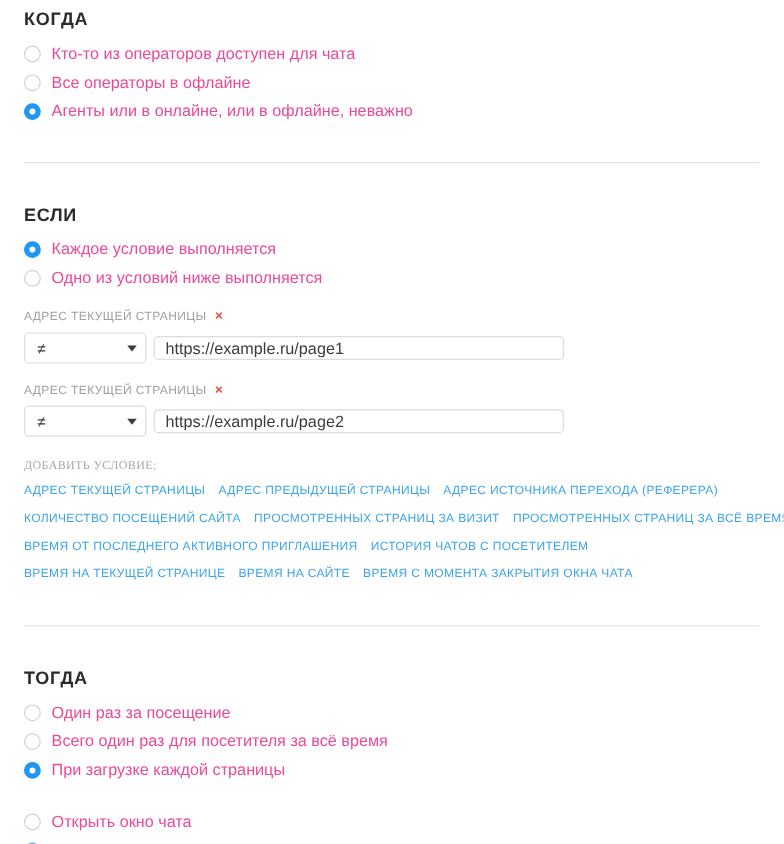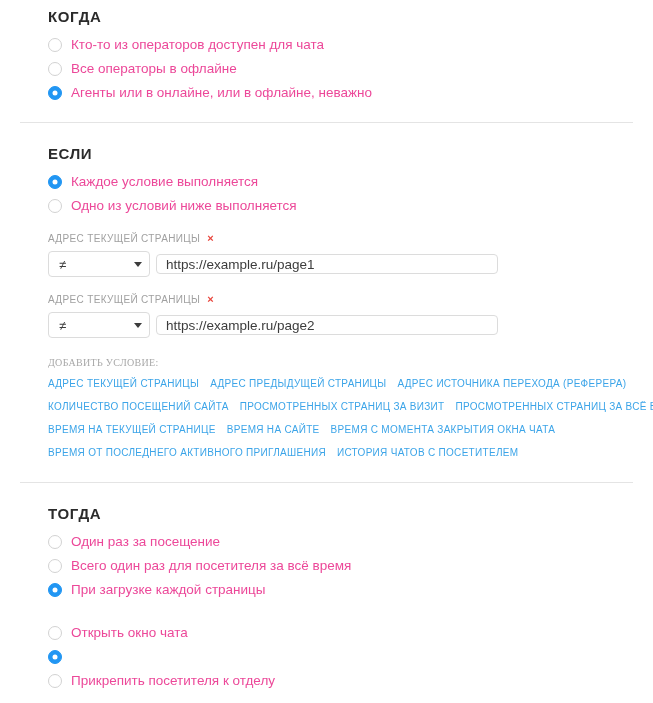--- a/index.html
+++ b/index.html
@@ -14,22 +14,21 @@
     color: #333333;
     overflow: hidden;
   }
   .page {
     position: relative;
     width: 653px;
     height: 703px;
     box-sizing: border-box;
   }
   .section {
-    padding: 0 20px;
-    margin-left: 28px;
+    padding: 13px 20px;
   }
   .section-title {
     font-size: 15px;
     font-weight: bold;
     color: #2b2b2b;
     letter-spacing: 0.6px;
     margin: 0;
     padding: 0;
   }
   .divider {
@@ -231,22 +230,22 @@
             </div>
             <input class="cond-input" type="text" value="https://example.ru/page2" style="">
           </div>
         </div>
       </div>
     <div style="height:14px"></div>
     <div class="add-cond">
       <span class="add-cond-prefix">ДОБАВИТЬ УСЛОВИЕ:</span>
       <span id="add-links-1"><a class="add-link">АДРЕС ТЕКУЩЕЙ СТРАНИЦЫ</a><a class="add-link">АДРЕС ПРЕДЫДУЩЕЙ СТРАНИЦЫ</a><a class="add-link">АДРЕС ИСТОЧНИКА ПЕРЕХОДА (РЕФЕРЕРА)</a></span>
       <div class="add-cond-row2" id="add-links-2"><a class="add-link">КОЛИЧЕСТВО ПОСЕЩЕНИЙ САЙТА</a><a class="add-link">ПРОСМОТРЕННЫХ СТРАНИЦ ЗА ВИЗИТ</a><a class="add-link">ПРОСМОТРЕННЫХ СТРАНИЦ ЗА ВСЁ ВРЕМЯ</a></div>
+      <div class="add-cond-row2" id="add-links-4"><a class="add-link">ВРЕМЯ ОТ ПОСЛЕДНЕГО АКТИВНОГО ПРИГЛАШЕНИЯ</a><a class="add-link">ИСТОРИЯ ЧАТОВ С ПОСЕТИТЕЛЕМ</a></div>
       <div class="add-cond-row2" id="add-links-3"><a class="add-link">ВРЕМЯ НА ТЕКУЩЕЙ СТРАНИЦЕ</a><a class="add-link">ВРЕМЯ НА САЙТЕ</a><a class="add-link">ВРЕМЯ С МОМЕНТА ЗАКРЫТИЯ ОКНА ЧАТА</a></div>
-      <div class="add-cond-row2" id="add-links-4"><a class="add-link">ВРЕМЯ ОТ ПОСЛЕДНЕГО АКТИВНОГО ПРИГЛАШЕНИЯ</a><a class="add-link">ИСТОРИЯ ЧАТОВ С ПОСЕТИТЕЛЕМ</a></div>
     </div>
   </div>
 
   <div style="height:19px"></div>
   <div class="divider"></div>
   <div style="height:22px"></div>
 
   <div class="section">
     <div class="section-title">ТОГДА</div>
     <div style="height:8px"></div>

